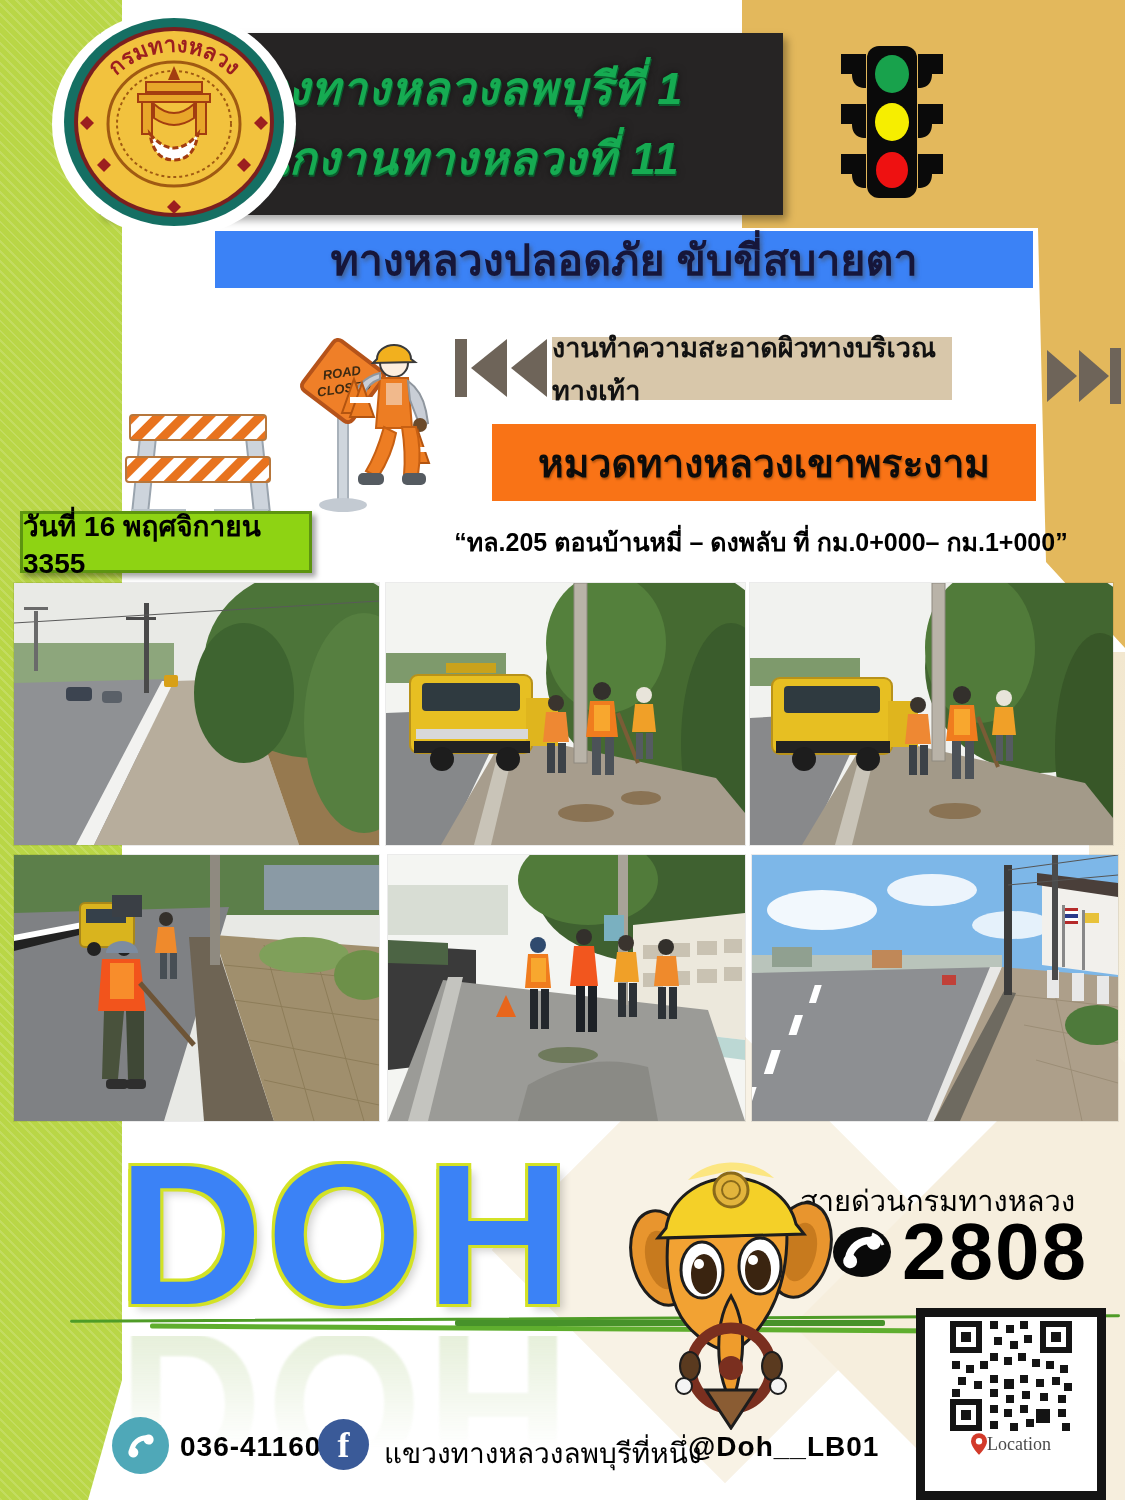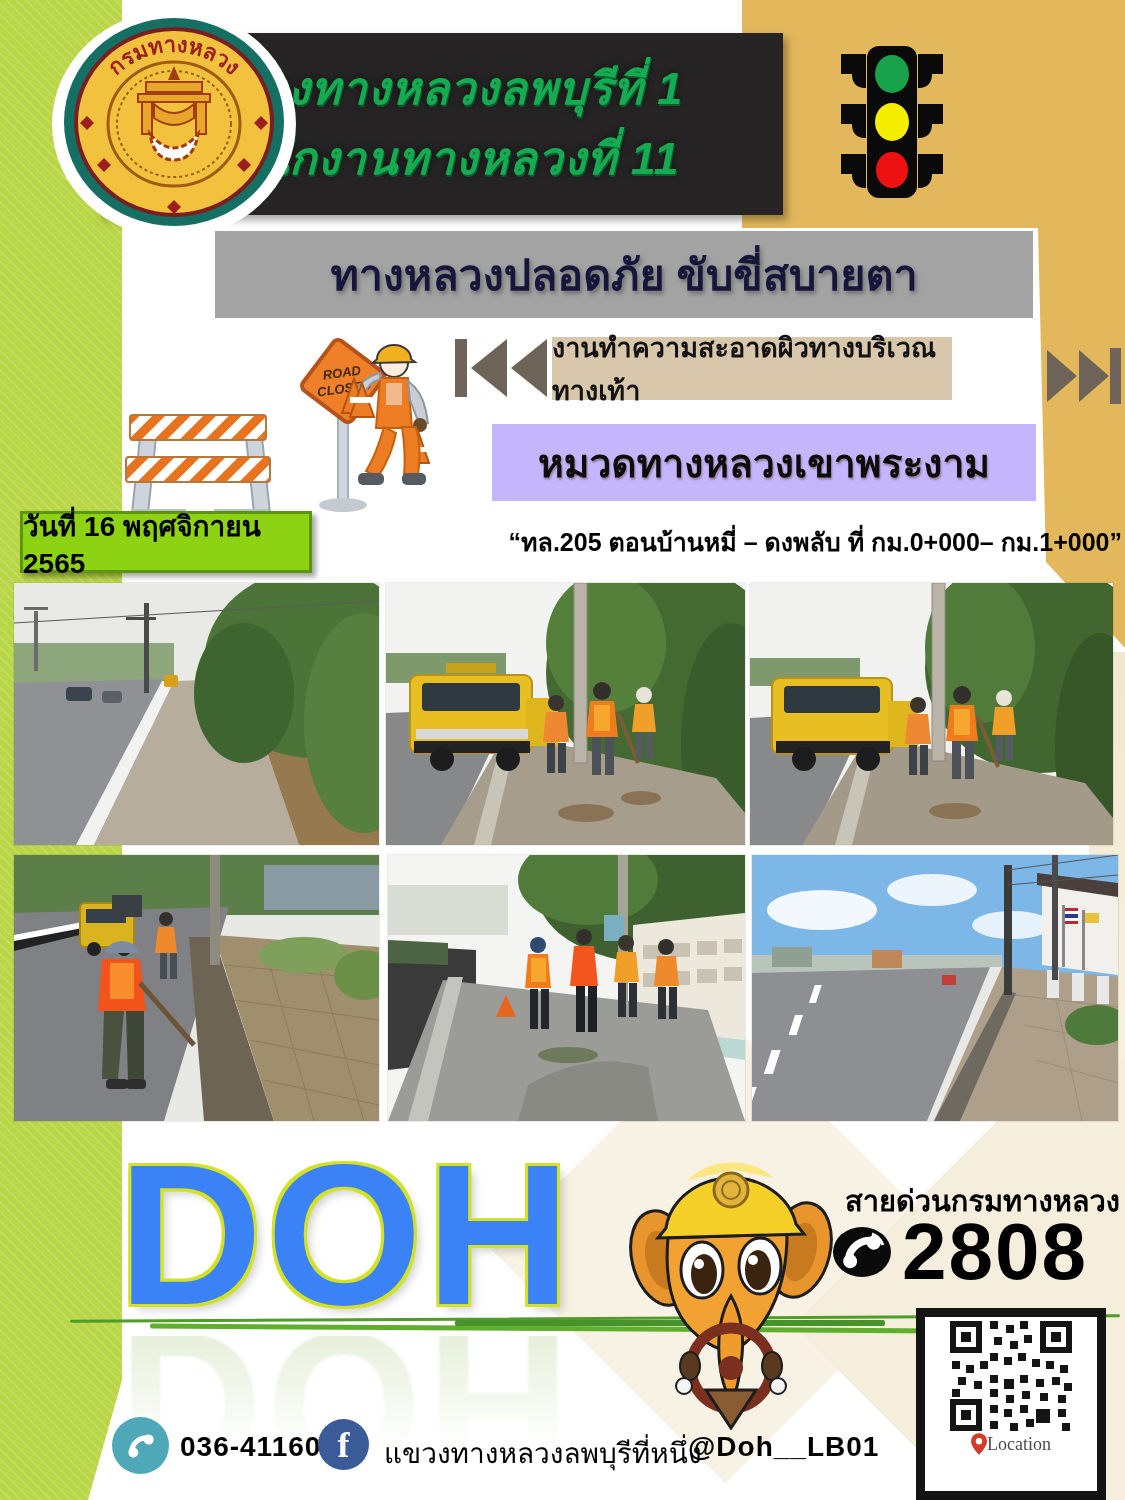--- a/index.html
+++ b/index.html
@@ -21,52 +21,52 @@
   
   .dark-banner{left:100px;top:33px;width:683px;height:182px;background:#262424;z-index:2;
     display:flex;flex-direction:column;justify-content:center;align-items:center;
     box-shadow:4px 5px 8px rgba(0,0,0,.35);}
   .script-line{font-style:italic;font-weight:700;color:#16ab52;font-size:45px;line-height:1.55;
     letter-spacing:1px;text-shadow:1px 2px 0 #0a5c2d,0 0 8px rgba(0,0,0,.6);white-space:nowrap;}
   .seal{left:50px;top:8px;width:248px;height:232px;z-index:3;}
   .traffic{left:838px;top:46px;width:108px;height:152px;z-index:2;}
   
   .banner{display:flex;align-items:center;justify-content:center;z-index:2;}
-  .peach{left:215px;top:231px;width:818px;height:87px;background:#a3a3a3;text-align:center;}
+  .peach{left:215px;top:231px;width:818px;height:57px;background:#3b82f6;text-align:center;}
   .peach span{font-size:43px;font-weight:800;color:#16163a;text-shadow:2px 3px 4px rgba(70,70,70,.55);}
   .tan{left:552px;top:337px;width:400px;height:63px;background:#d8c7aa;}
   .tan span{font-size:27px;font-weight:700;color:#121212;}
-  .orange{left:492px;top:424px;width:544px;height:77px;background:#c4b5fd;}
+  .orange{left:492px;top:424px;width:544px;height:77px;background:#f97316;}
   .orange span{font-size:39px;font-weight:800;color:#0c0c0c;text-shadow:1px 2px 2px rgba(80,40,0,.4);}
   .datebox{left:20px;top:511px;width:286px;height:56px;background:#8ed313;border:3px solid #5d9410;
     box-shadow:4px 4px 5px rgba(0,0,0,.35);}
   .datebox span{font-size:28px;font-weight:700;color:#000;}
-  .route{left:432px;top:521px;width:690px;height:42px;justify-content:flex-end;}
+  .route{left:416px;top:521px;width:690px;height:42px;}
   .route span{font-size:25px;font-weight:600;color:#000;}
   .cartoon{left:118px;top:323px;width:318px;height:202px;z-index:2;}
   .skicon{z-index:2;}
   
   .photo{z-index:2;box-shadow:0 0 0 1px rgba(0,0,0,.08);}
   .photo svg{display:block;width:100%;height:100%;}
   
   .doh{left:118px;top:1142px;width:560px;height:195px;z-index:3;
     font-size:200px;font-weight:800;letter-spacing:4px;line-height:185px;color:#3b82f6;
     text-shadow:-3px -3px 0 #d3e226,3px -3px 0 #d3e226,-3px 3px 0 #d3e226,3px 3px 0 #d3e226,6px 6px 8px rgba(0,0,0,.18);}
   .doh-reflect{left:118px;top:1336px;width:560px;height:160px;z-index:2;
     font-size:200px;font-weight:800;letter-spacing:4px;line-height:185px;color:#a8c97e;
     transform:scaleY(-1);opacity:.35;filter:blur(1px);
     -webkit-mask-image:linear-gradient(to top,rgba(0,0,0,.8),transparent 70%);
     mask-image:linear-gradient(to top,rgba(0,0,0,.8),transparent 70%);}
   .brush{background:#4f9c27;z-index:2;border-radius:2px;}
   .b1{left:70px;top:1317px;width:1050px;height:3px;transform:rotate(-.3deg);}
   .b2{left:150px;top:1326px;width:790px;height:5px;background:#5fae2e;transform:rotate(.35deg);}
   .b3{left:455px;top:1320px;width:430px;height:6px;background:#47922a;}
   .mascot{left:628px;top:1128px;width:206px;height:302px;z-index:4;}
-  .hotline-label{left:800px;top:1178px;width:320px;text-align:right;z-index:3;
-    font-size:29px;font-weight:700;color:#000;}
+  .hotline-label{left:800px;top:1178px;width:320px;text-align:left;z-index:3;
+    font-size:29px;font-weight:400;color:#000;}
   .hotline-row{left:800px;top:1212px;width:320px;display:flex;align-items:center;justify-content:center;gap:10px;z-index:3;}
   .hotline-num{font-size:80px;font-weight:800;color:#000;letter-spacing:2px;line-height:1;}
   .qr{left:916px;top:1308px;width:172px;height:174px;background:#fff;border:9px solid #141414;
      z-index:4;display:flex;flex-direction:column;align-items:center;}
   .qr-bottom{display:flex;align-items:center;margin-top:-2px;}
   .qr-bottom span{font-family:"Liberation Serif","DejaVu Serif",serif;font-size:18px;color:#4a4a4a;}
   .foot-phone-circle{left:112px;top:1417px;width:57px;height:57px;border-radius:50%;background:#4fa8b8;z-index:3;
     display:flex;align-items:center;justify-content:center;}
   .foot-num{left:180px;top:1431px;z-index:3;font-size:28px;font-weight:800;color:#000;letter-spacing:1px;}
   .fb-circle{left:318px;top:1419px;width:51px;height:51px;border-radius:50%;background:#3a5a98;z-index:3;
@@ -212,21 +212,21 @@
       <path d="M32 2 L62 28 L32 54 Z"></path>
       <rect x="63" y="0" width="11" height="56"></rect>
     </svg>
   </div>
 
   <div class="abs banner orange">
     <span>หมวดทางหลวงเขาพระงาม</span>
   </div>
 
   <div class="abs banner datebox">
-    <span>วันที่ 16 พฤศจิกายน 2565</span>
+    <span>วันที่ 16 พฤศจิกายน 3355</span>
   </div>
   <div class="abs banner route">
     <span>“ทล.205 ตอนบ้านหมี่ – ดงพลับ ที่ กม.0+000– กม.1+000”</span>
   </div>
 
   <div class="abs photo" style="left:14px;top:583px;width:365px;height:262px;" title="Road shoulder and cleaned sidewalk beside dense roadside trees, highway with passing cars">
     <svg viewBox="0 0 365 262" preserveAspectRatio="none">
       <rect width="365" height="262" fill="#e9eae6"></rect>
       <rect x="0" y="60" width="160" height="40" fill="#8da67c"></rect>
       <polygon points="0,100 158,96 85,262 0,262" fill="#8f9194"></polygon>

